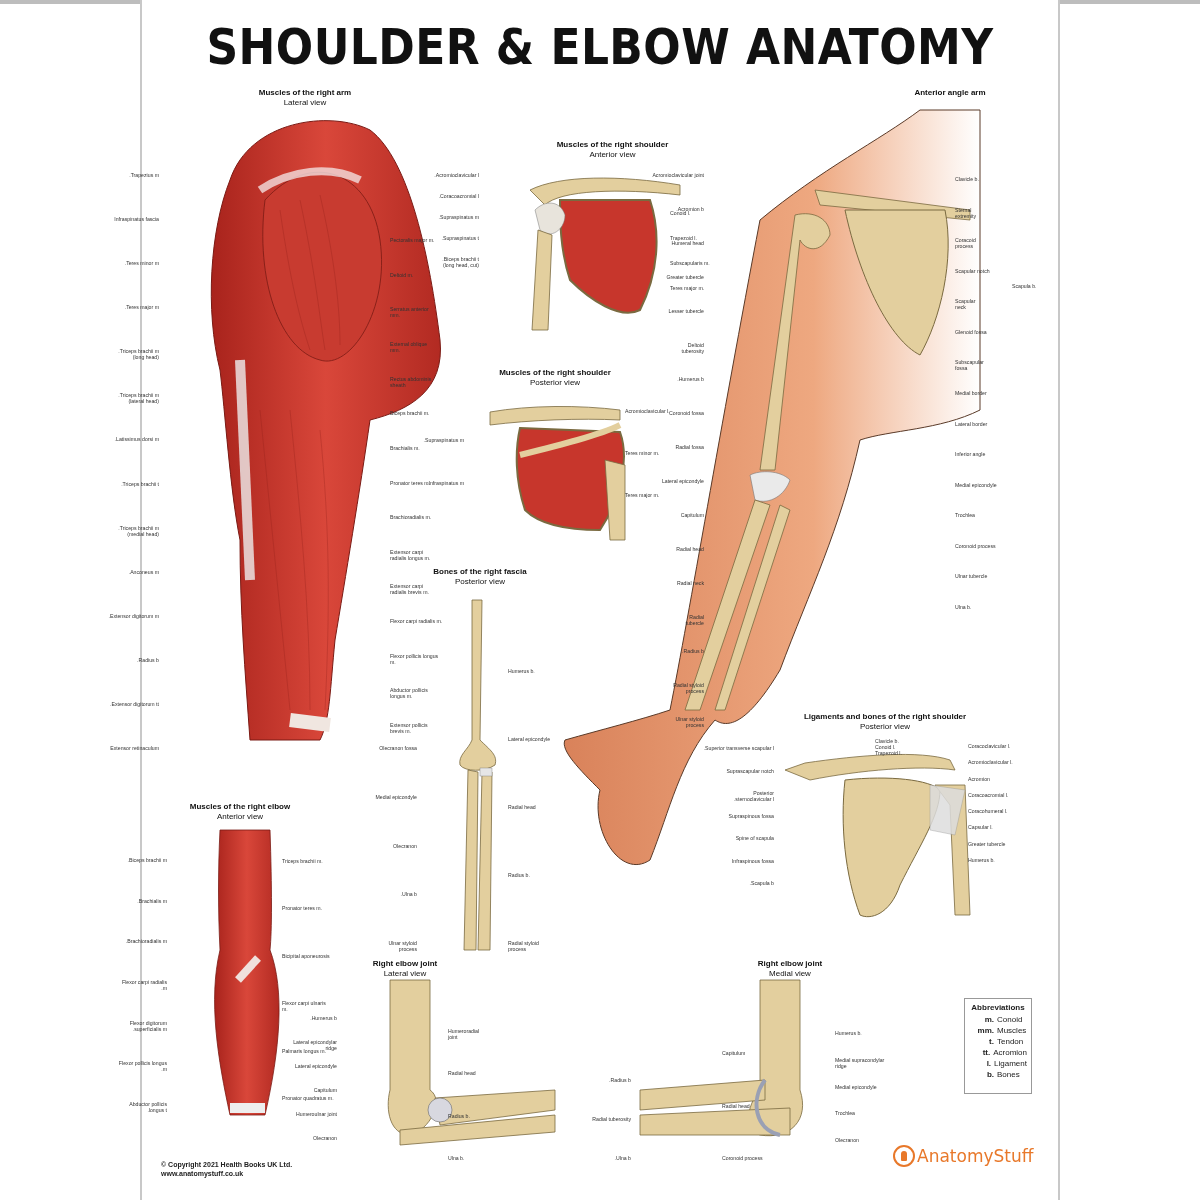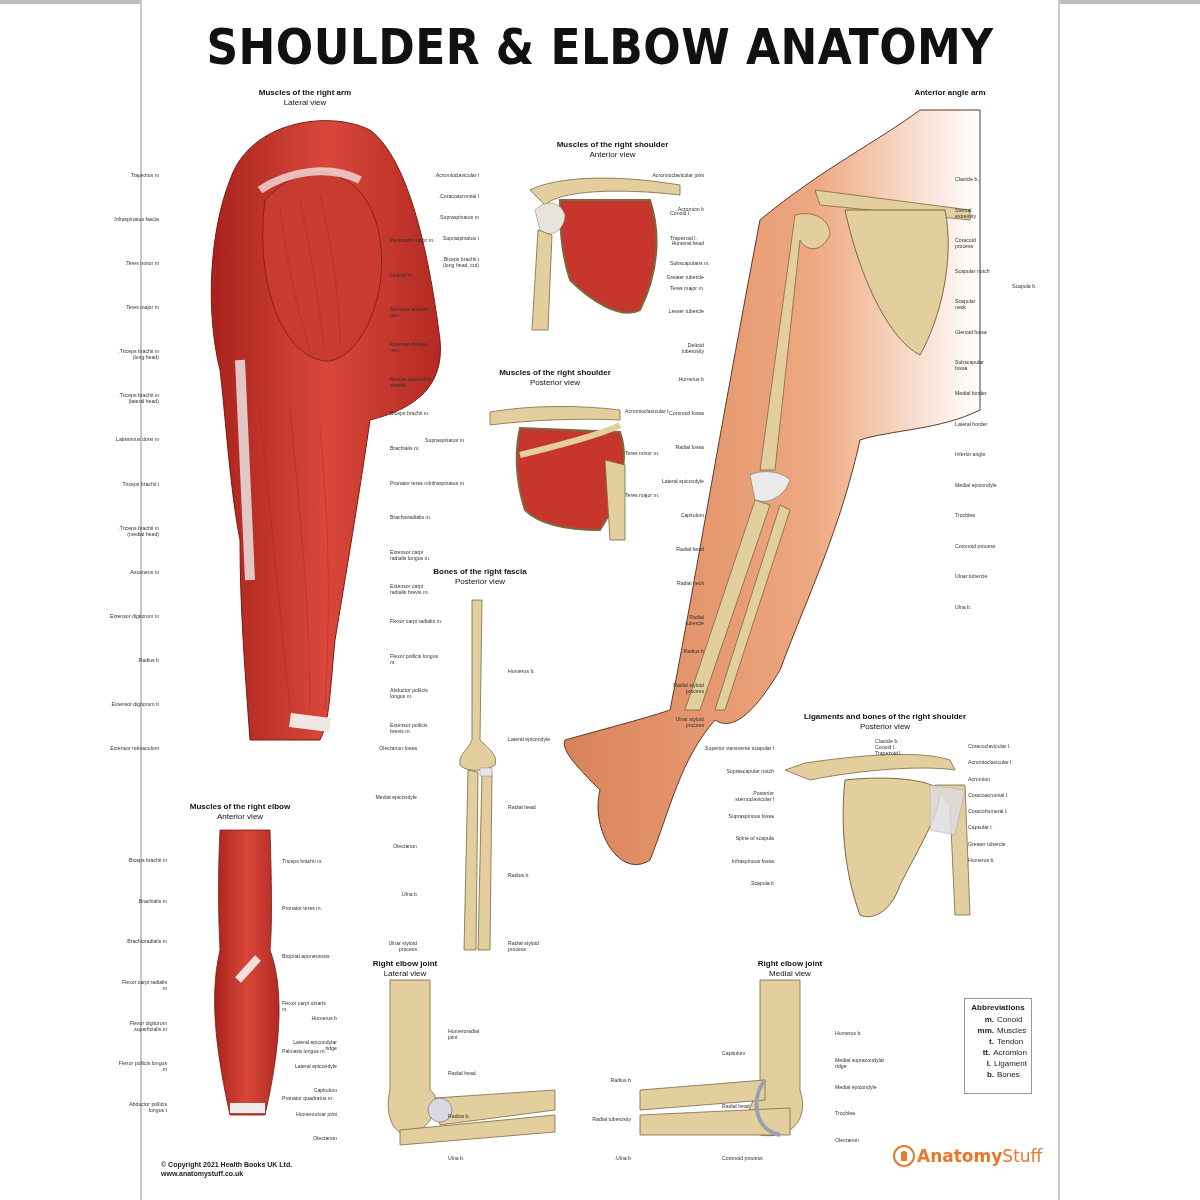--- a/index.html
+++ b/index.html
@@ -14,21 +14,21 @@
   .lbl.l{text-align:right}
   svg{position:absolute;overflow:visible}
   .abbr{position:absolute;left:964px;top:998px;width:68px;height:96px;border:1px solid #999;padding:3px 4px;font-size:8px;line-height:11px}
   .abbr .h{font-weight:bold;text-align:center;margin-bottom:1px}
   .abbr .row{display:flex}
   .abbr .k{width:28px;text-align:right;font-weight:bold;padding-right:3px}
   .logo{position:absolute;left:893px;top:1145px;display:flex;align-items:center;gap:2px}
   .logo-circle{width:22px;height:22px;border:2px solid #e8782a;border-radius:50%;position:relative}
   .logo-circle:after{content:"";position:absolute;left:6px;top:4px;width:6px;height:10px;background:#e8782a;border-radius:3px 3px 1px 1px}
   .logo-text{font-size:17px;color:#e8782a;font-family:"DejaVu Sans",sans-serif}
-  .logo-text b{font-weight:bold}
+  .logo-text b{font-weight:normal}
   .copyright{position:absolute;left:161px;top:1160px;font-size:7px;line-height:9px;font-weight:bold;color:#222}
 </style>
 </head>
 <body>
 
 <div class="outer-border"></div>
 <div class="poster"></div>
 
 <div class="title">SHOULDER &amp; ELBOW ANATOMY</div>
 

